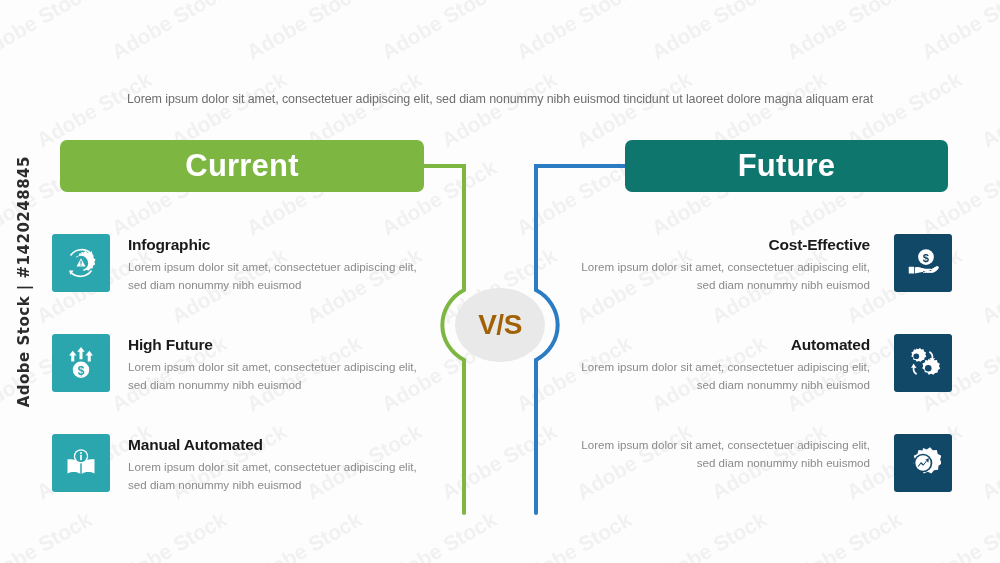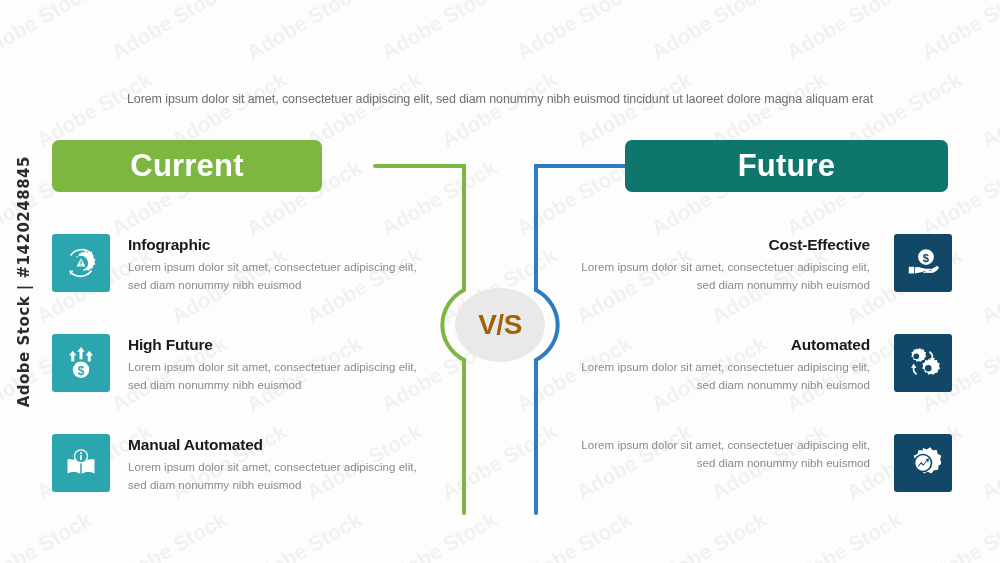--- a/index.html
+++ b/index.html
@@ -87,23 +87,23 @@
     border-radius: 7px;
     display: flex;
     align-items: center;
     justify-content: center;
     color: #ffffff;
     font-size: 31px;
     font-weight: 700;
     letter-spacing: 0.2px;
   }
   .banner-current {
-    left: 52px;
+    left: 60px;
     top: 140px;
-    width: 270px;
+    width: 364px;
     background: #7db742;
     justify-content: center;
   }
   .banner-future {
     left: 625px;
     top: 140px;
     width: 323px;
     background: #0f766e;
   }
 

